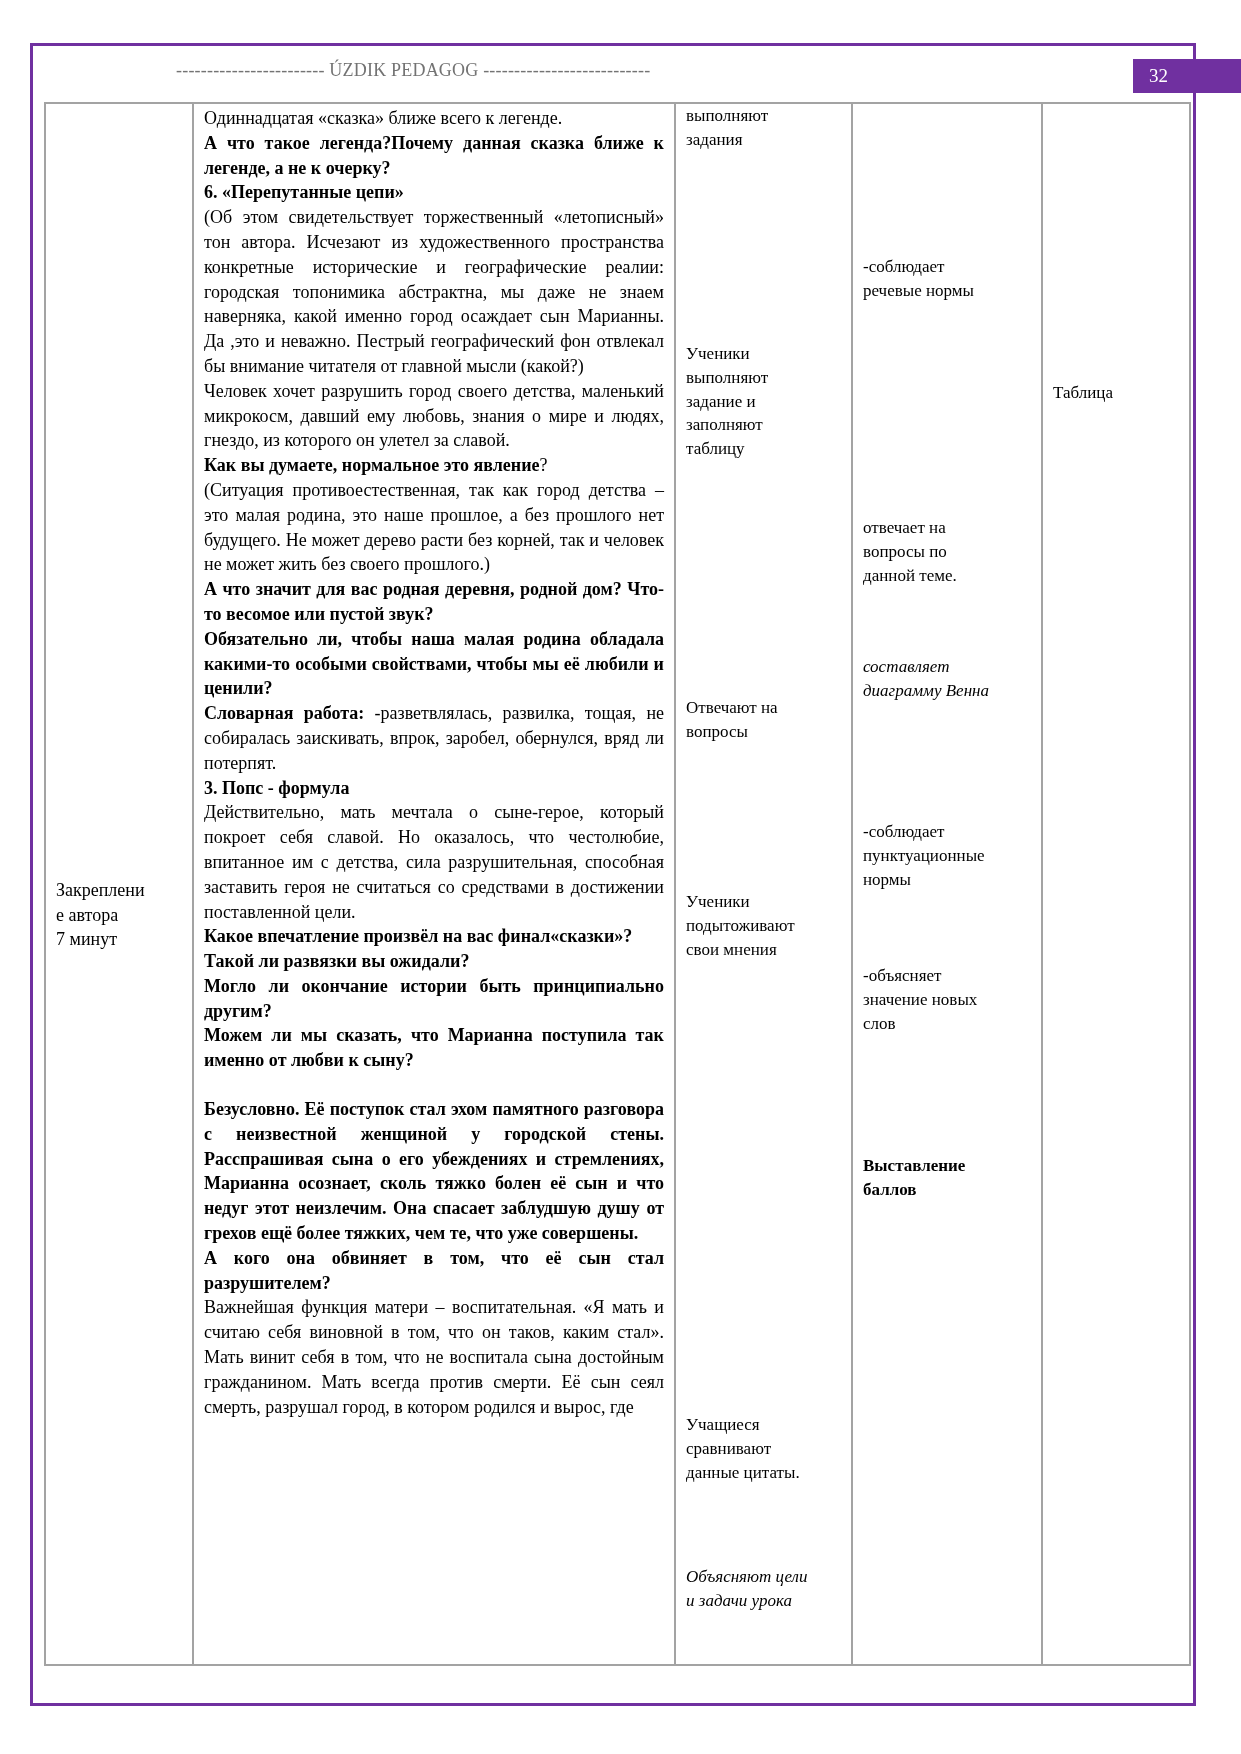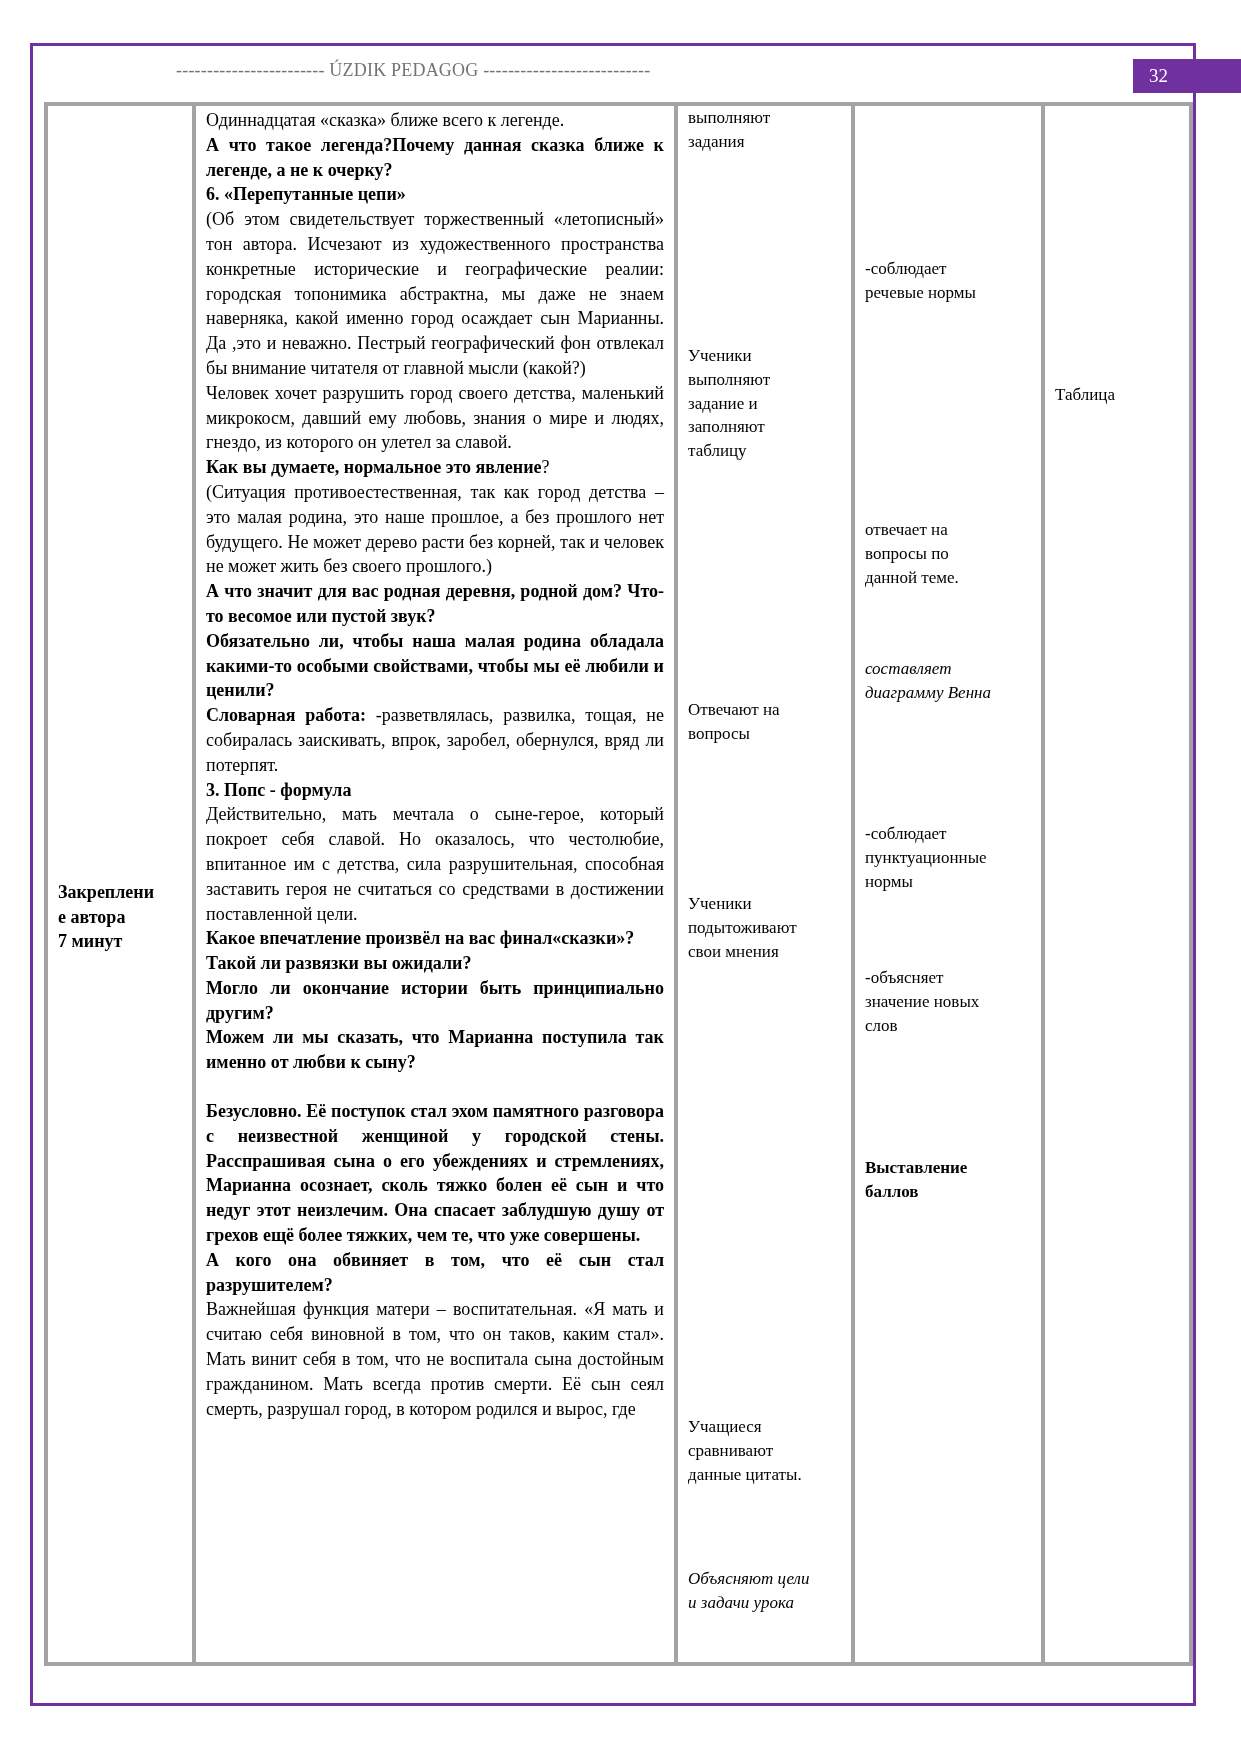--- a/index.html
+++ b/index.html
@@ -7,24 +7,24 @@
            font-family: "Liberation Serif", "DejaVu Serif", serif; color: #000; }
     .frame { position: absolute; left: 30px; top: 43px; width: 1166px; height: 1663px;
              border: 3px solid #7030a0; box-sizing: border-box; }
     .header-line { position: absolute; left: 176px; top: 60px; font-size: 18px;
                    color: #737373; white-space: nowrap; letter-spacing: 0.2px; }
     .page-num { position: absolute; left: 1133px; top: 59px; width: 116px; height: 34px;
                 background: #7030a0; color: #fff; font-size: 19px; line-height: 34px;
                 padding-left: 16px; box-sizing: border-box; }
     table.lesson { position: absolute; left: 44px; top: 102px; width: 1145px; height: 1564px;
                    border-collapse: collapse; table-layout: fixed; }
-    table.lesson td { border: 4px solid #a3a3a3; vertical-align: top; padding: 0; }
+    table.lesson td { border: 2px solid #a3a3a3; vertical-align: top; padding: 0; }
     .c1 { width: 148px; } .c2 { width: 482px; } .c3 { width: 177px; } .c4 { width: 190px; } .c5 { width: 148px; }
     .stage { position: relative; }
-    .stage-text { position: absolute; left: 10px; top: 774px; font-weight: bold; font-size: 18px; line-height: 24.5px; }
+    .stage-text { position: absolute; left: 10px; top: 774px; font-weight: normal; font-size: 18px; line-height: 24.5px; }
     .main-text { padding: 2px 10px 0 10px; font-size: 18px; line-height: 24.8px; text-align: justify; }
     .main-text p { margin: 0; }
     .main-text .b { font-weight: bold; }
     .main-text .gap { height: 24px; }
     .col { position: relative; height: 1132px; }
     .note { position: absolute; left: 10px; font-size: 17px; line-height: 23.8px; }
   </style>
 </head>
 <body>
 

